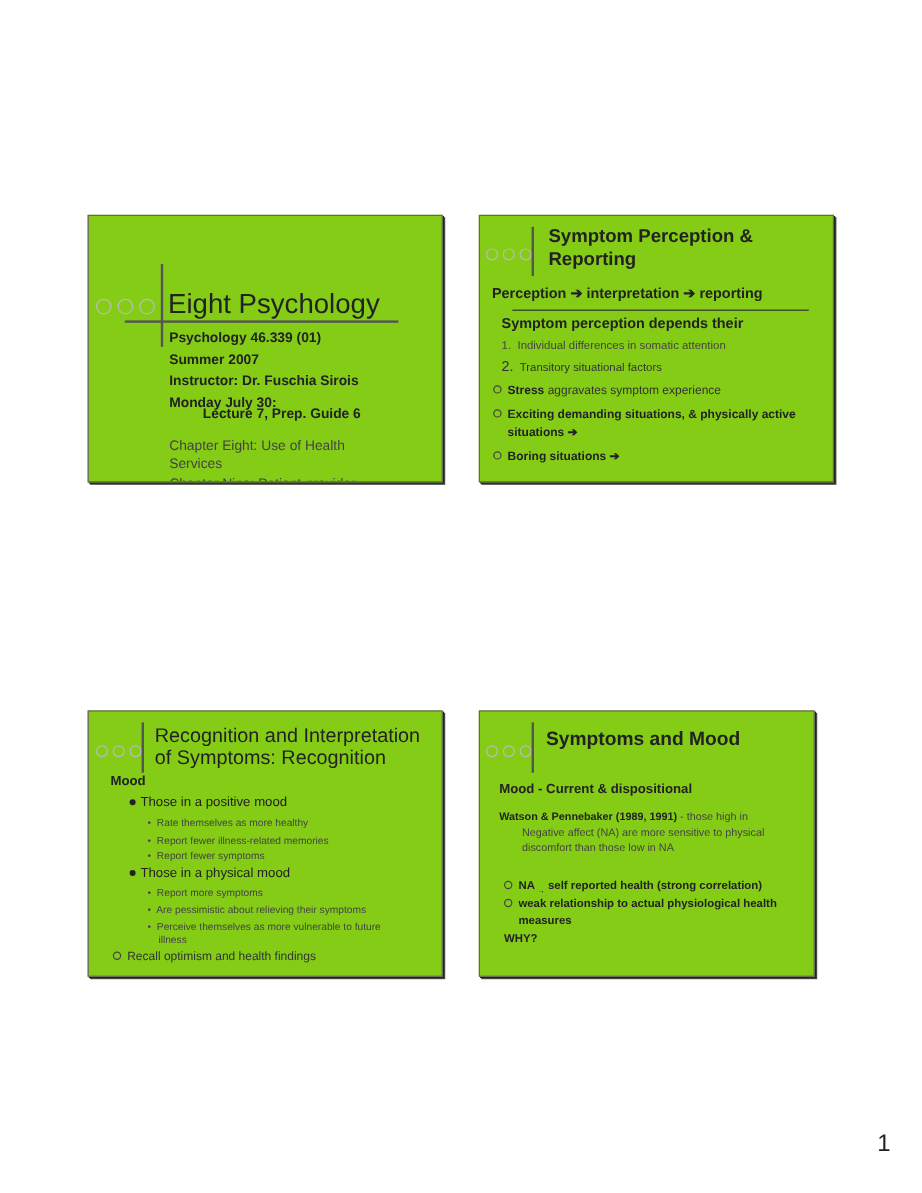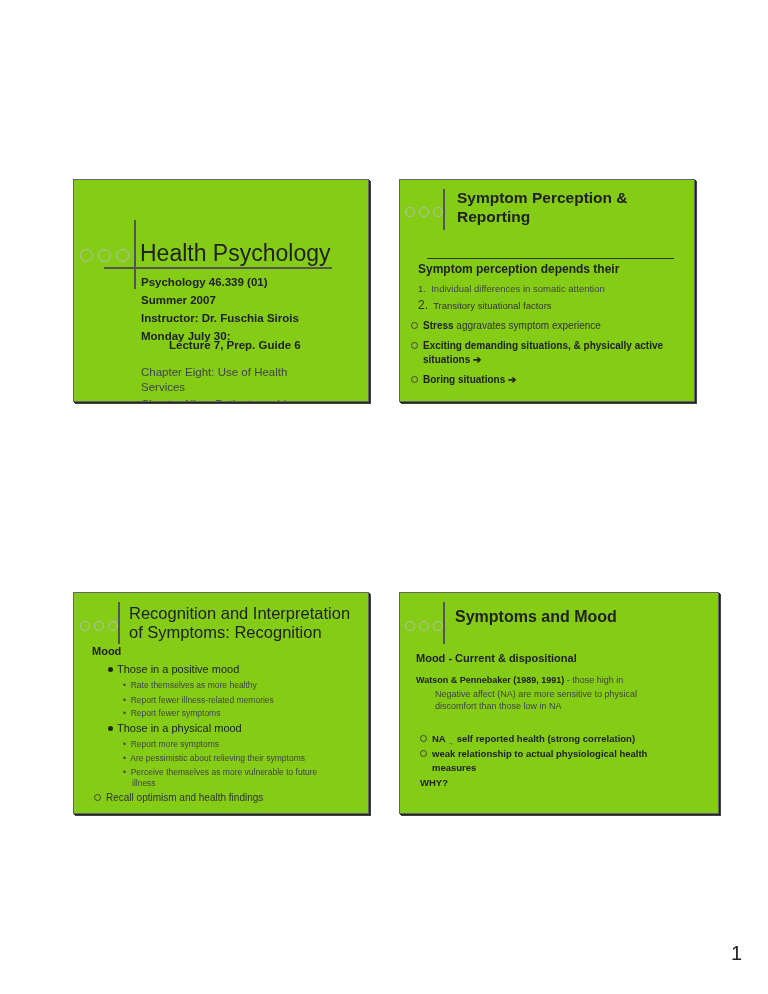--- a/index.html
+++ b/index.html
@@ -3,21 +3,21 @@
 <meta charset="utf-8">
 <style>
   html, body { margin: 0; padding: 0; background: #ffffff; }
   body { width: 768px; height: 994px; position: relative; overflow: hidden;
          font-family: "Liberation Sans", sans-serif; color: #222; }
   .slide { position: absolute; background: #84cc16; border: 1px solid #666;
            box-shadow: 1px 1px 0 #222, 2px 2px 0 #444; overflow: hidden; box-sizing: border-box; }
   .s1 { left: 73px; top: 179px; width: 296px; height: 223px; }
   .s2 { left: 399px; top: 179px; width: 296px; height: 223px; }
   .s3 { left: 73px; top: 592px; width: 296px; height: 222px; }
-  .s4 { left: 399px; top: 592px; width: 320px; height: 222px; }
+  .s4 { left: 399px; top: 592px; width: 280px; height: 222px; }
   .circles { position: absolute; display: flex; gap: 4px; }
   .circles span { width: 10px; height: 10px; border: 1px solid #bbb; border-radius: 50%; box-sizing: border-box; }
   .circles.big span { width: 13px; height: 13px; gap: 5px; }
   .vline { position: absolute; width: 2px; background: #555; }
   .hline { position: absolute; height: 2px; background: #555; }
   .abs { position: absolute; white-space: nowrap; }
   .b { font-weight: bold; }
   .grey { color: #444; }
   .title-lg { font-size: 23px; color: #222; }
   .title-md { font-size: 15.5px; font-weight: bold; color: #222; line-height: 19px; }
@@ -31,40 +31,47 @@
 <body>
 
 <div class="slide s1">
   <div class="circles big" style="left:6px; top:69px; gap:5px;">
       <span></span>
       <span></span>
       <span></span>
     </div>
   <div class="vline" style="left:60px; top:40px; height:69px;"></div>
   <div class="hline" style="left:30px; top:87px; width:228px;"></div>
-  <div class="abs title-lg" style="left:66px; top:60px;">Health Psychology</div>
+  <div class="abs title-lg" style="left:66px; top:60px;">Eight Psychology</div>
   <div class="abs line12 b" style="left:67px; top:93px;">Psychology 46.339 (01)</div>
   <div class="abs line12 b" style="left:67px; top:111px;">Summer 2007</div>
   <div class="abs line12 b" style="left:67px; top:129px;">Instructor: Dr. Fuschia Sirois</div>
   <div class="abs line12 b" style="left:67px; top:147px;">Monday July 30:</div>
   <div class="abs line12 b" style="left:67px; top:156px;padding-left:28px;">Lecture 7, Prep. Guide 6</div>
   <div class="abs line12 grey" style="left:67px; top:183px;">Chapter Eight: Use of Health</div>
   <div class="abs line12 grey" style="left:67px; top:198px;">Services</div>
   <div class="abs line12 grey" style="left:67px; top:215px;">Chapter Nine: Patient-provider</div>
 </div>
 
 <div class="slide s2">
   <div class="circles" style="left:5px; top:27px;">
       <span></span>
       <span></span>
       <span></span>
     </div>
   <div class="vline" style="left:43px; top:9px; height:41px;"></div>
   <div class="abs title-md" style="left:57px; top:8px;">Symptom Perception &amp;</div>
   <div class="abs title-md" style="left:57px; top:27px;">Reporting</div>
+  <div class="abs b" style="left:10px; top:57px; font-size:12px;">
+    <span>Perception</span>
+    <span>➔</span>
+    <span>interpretation</span>
+    <span>➔</span>
+    <span>reporting</span>
+  </div>
   <div class="hline" style="left:27px; top:78px; width:247px; height:1px; background:#333;"></div>
   <div class="abs b" style="left:18px; top:82px; font-size:12px;">Symptom perception depends their</div>
   <div class="abs grey" style="left:18px; top:103px; font-size:9.5px;">
     <span>1.</span>&nbsp;
     <span>Individual differences in somatic attention</span>
   </div>
   <div class="abs" style="left:18px; top:118px; font-size:9.5px; color:#333;">
     <span style="font-size:12px;">2.</span>&nbsp;
     <span>Transitory situational factors</span>
   </div>

